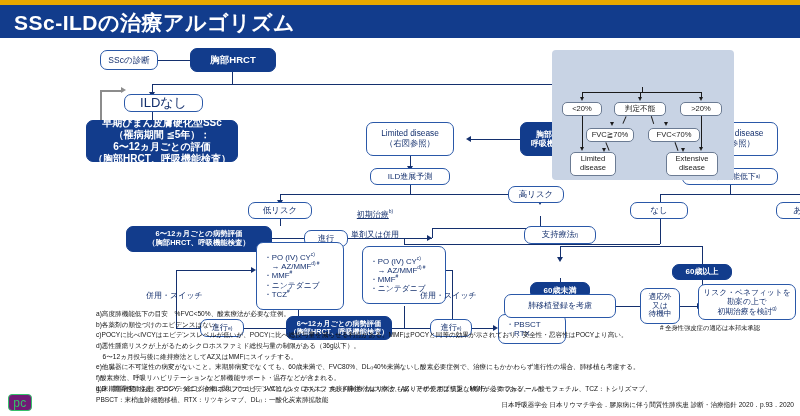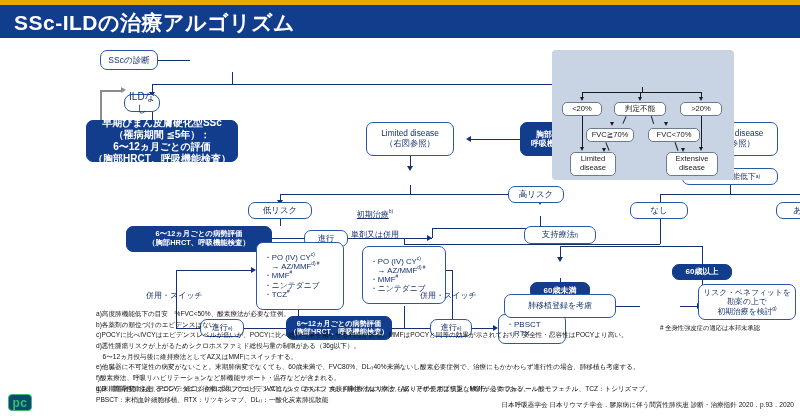--- a/index.html
+++ b/index.html
@@ -72,22 +72,22 @@
   #notes div{white-space:nowrap;}
   #abbrev{position:absolute;left:96px;top:384px;width:700px;color:#111;font-size:6.6px;line-height:1.62;}
   #abbrev div{white-space:nowrap;}
   #source{position:absolute;right:6px;top:401px;color:#111;font-size:6.6px;white-space:nowrap;}
   #approval{position:absolute;left:660px;top:286px;color:#111;font-size:6.3px;white-space:nowrap;}
   
   #logo{
     position:absolute;left:8px;top:394px;width:22px;height:15px;
     border:1.4px solid #36c06a;border-radius:4px;
     display:flex;align-items:center;justify-content:center;
-    color:#36c06a;font-size:12px;font-weight:bold;letter-spacing:.5px;
-    background:#0c4a6e;
+    color:#36c06a;font-size:12px;font-weight:normal;letter-spacing:.5px;
+    background:#701a75;
   }
 </style>
 </head>
 <body>
 
 <div id="top-accent"></div>
 <div id="header-bar"></div>
 <div id="page-title">SSc-ILDの治療アルゴリズム</div>
 
 <div id="canvas">
@@ -182,39 +182,41 @@
 
   <div class="ln ln-h" style="left:616px;top:268px;width:24px;"></div>
 
   <div class="ln ln-h" style="left:680px;top:268px;width:18px;"></div>
   <div class="arw arw-r" style="left:697px;top:264.6px;"></div>
 
   <div class="ln ln-v" style="left:702px;top:240px;height:10px;"></div>
 
   <div class="node n-white" style="left:100px;top:12px;width:58px;height:20px;font-size:8.5px;">SScの診断</div>
 
-
-  <div class="node n-white" style="left:124px;top:56px;width:36px;height:18px;font-size:10px;border-radius:8px;">ILDなし</div>
+  <div class="node n-blue" style="left:190px;top:10px;width:86px;height:24px;font-size:9.5px;">胸部HRCT</div>
+
+  <div class="node n-white" style="left:124px;top:56px;width:79px;height:18px;font-size:13px;">ILDなし</div>
 
   <div class="node n-white" style="left:552px;top:56px;width:56px;height:18px;font-size:8.5px;">ILDあり</div>
 
   <div class="node n-blue" style="left:86px;top:82px;width:152px;height:42px;font-size:10px;">早期びまん皮膚硬化型SSc
 （罹病期間 ≦5年）：
 6〜12ヵ月ごとの評価
 （胸部HRCT、呼吸機能検査）</div>
 
   <div class="node n-blue" style="left:520px;top:84px;width:70px;height:34px;font-size:8px;">胸部HRCT
 呼吸機能検査</div>
 
   <div class="node n-white" style="left:366px;top:84px;width:88px;height:34px;font-size:8.3px;">Limited disease
 （右図参照）</div>
 
   <div class="node n-white" style="left:682px;top:84px;width:96px;height:34px;font-size:8.3px;">Extensive disease
 （右図参照）</div>
 
+  <div class="node n-white" style="left:370px;top:130px;width:80px;height:17px;font-size:8px;">ILD進展予測</div>
 
   <div class="node n-white" style="left:682px;top:130px;width:96px;height:17px;font-size:8px;">
     <span>高度肺機能低下</span><sup>a)</sup>
   </div>
 
   <div class="node n-white" style="left:248px;top:164px;width:64px;height:17px;font-size:8.5px;">低リスク</div>
 
   <div class="node n-white" style="left:508px;top:148px;width:56px;height:17px;font-size:8.5px;">高リスク</div>
 
   <div class="node n-white" style="left:630px;top:164px;width:58px;height:17px;font-size:8.5px;">なし</div>
@@ -251,20 +253,23 @@
   <div class="node n-white" style="left:524px;top:188px;width:72px;height:18px;font-size:8.3px;">
     <span>支持療法</span><sup>f)</sup>
   </div>
 
   <div class="node n-blue" style="left:530px;top:222px;width:60px;height:17px;font-size:8px;margin-top:22px;">60歳未満</div>
 
   <div class="node n-blue" style="left:672px;top:226px;width:60px;height:16px;font-size:8px;">60歳以上</div>
 
   <div class="node n-white" style="left:504px;top:256px;width:112px;height:24px;font-size:8px;">肺移植登録を考慮</div>
 
+  <div class="node n-white" style="left:640px;top:250px;width:40px;height:36px;font-size:7.6px;">適応外
+又は
+待機中</div>
 
   <div class="node n-white" style="left:698px;top:246px;width:98px;height:36px;font-size:7.8px;">
     <span>リスク・ベネフィットを<br>勘案の上で<br>初期治療を検討<sup>g)</sup></span>
   </div>
 
   <div class="flabel" style="left:340px;top:162px;text-align:center;width:70px;">
     <span class="flabel-u">初期治療</span><sup>b)</sup><br>
     <span>単剤又は併用</span>
   </div>
 

